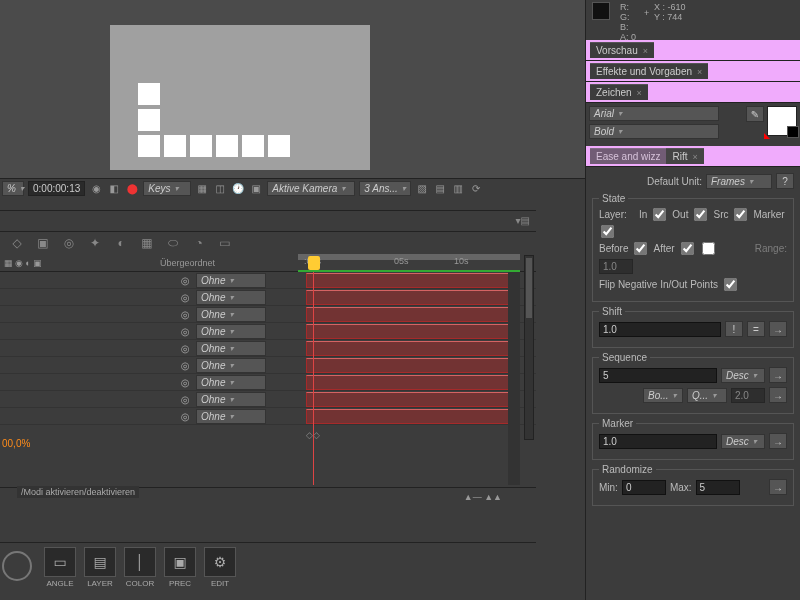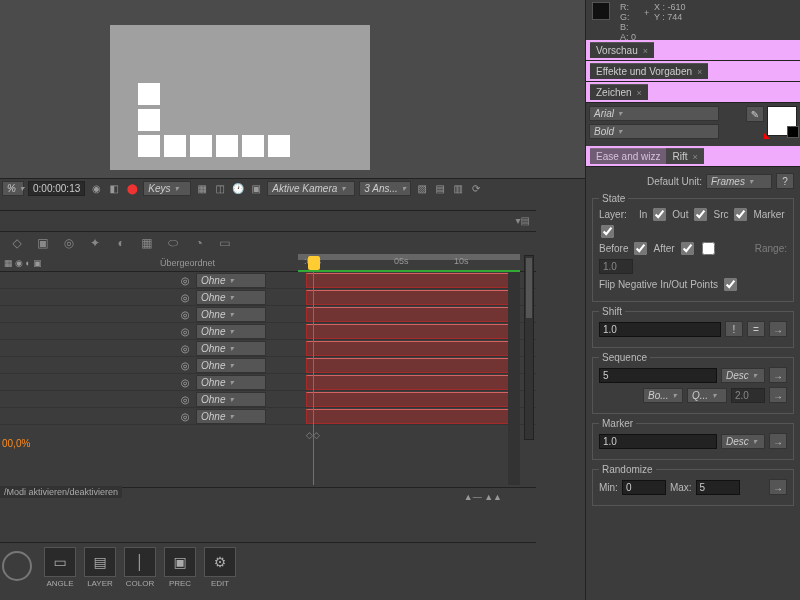--- a/index.html
+++ b/index.html
@@ -65,21 +65,21 @@
 
   
   #bottom-bar { position: absolute; left: 0; bottom: 0; width: 536px; height: 58px; background: #3c3c3c; border-top: 1px solid #222; }
   #big-btns { display: flex; gap: 4px; padding: 4px; }
   .big-btn { width: 36px; display: flex; flex-direction: column; align-items: center; gap: 2px; cursor: pointer; }
   .big-btn .bicon { width: 32px; height: 30px; background: #2a2a2a; border: 1px solid #555; display: flex; align-items: center; justify-content: center; color: #aaa; font-size: 14px; }
   .big-btn .blab { font-size: 8px; color: #aaa; }
   #left-circle { width: 30px; height: 30px; border: 2px solid #777; border-radius: 50%; margin: 8px 6px 0 2px; }
   #bot-row { display: flex; align-items: flex-start; }
 
-  #modi { position: absolute; left: 0; top: 486px; font-size: 9px; color: #aaa; background: #333; padding: 1px 4px; }
+  #modi { position: absolute; left: 17px; top: 486px; font-size: 9px; color: #aaa; background: #333; padding: 1px 4px; }
   .scroll-v { position: absolute; right: 8px; top: 255px; width: 10px; height: 185px; background: #333; border: 1px solid #222; }
   .scroll-thumb { position: absolute; top: 2px; left: 1px; right: 1px; height: 60px; background: #555; }
   #tl-right-scroll { position: absolute; right: 0; top: 18px; bottom: 20px; width: 12px; background: #333; }
 </style>
 </head>
 <body>
 
 <div id="preview-area">
   <div id="canvas">
     <div class="sq" style="left:28px; top:58px"></div>

